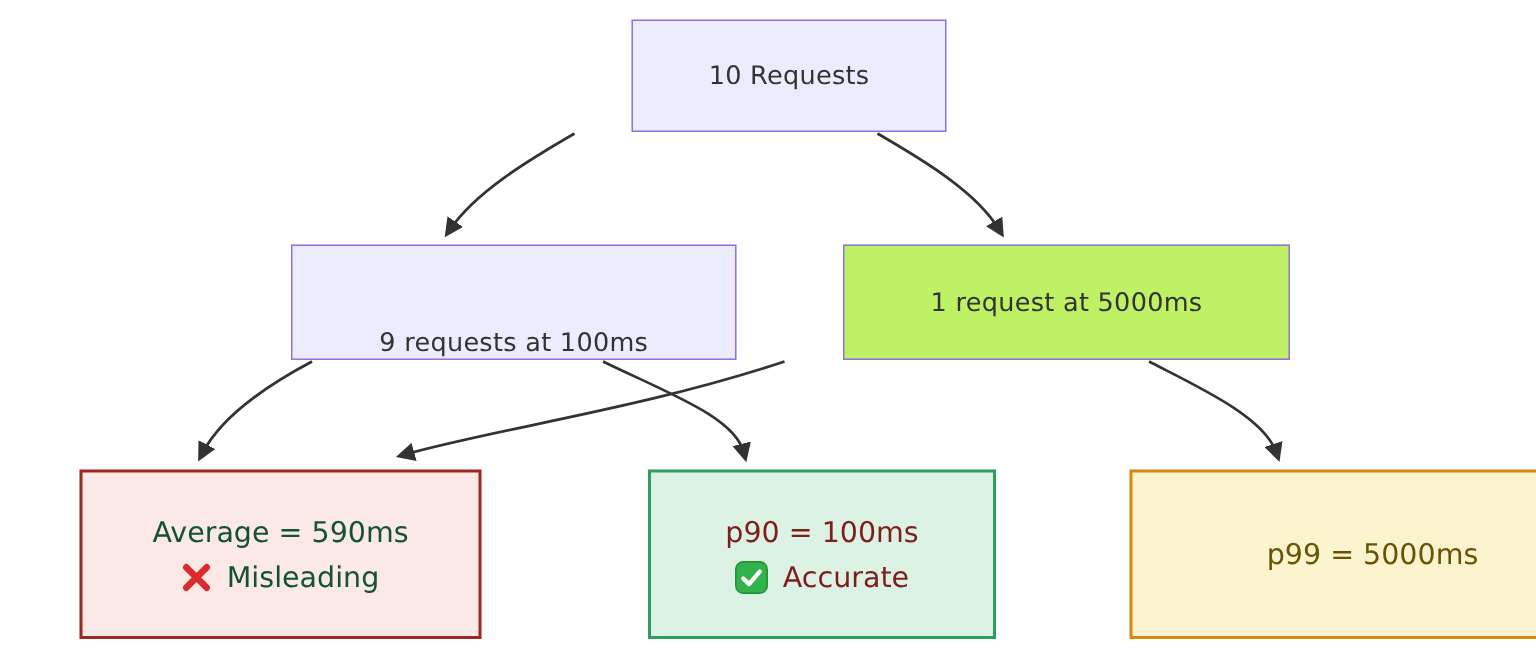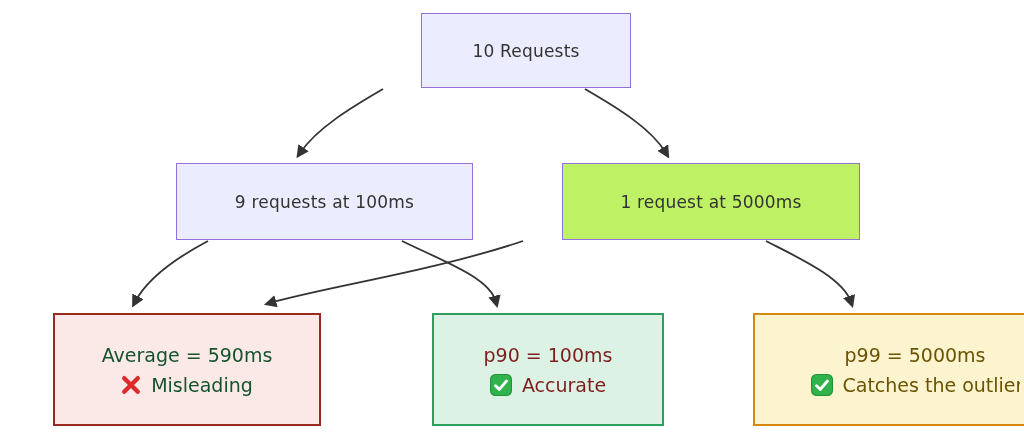--- a/index.html
+++ b/index.html
@@ -67,21 +67,21 @@
     <path d="M 208 241 C 174 259, 147 279, 135 302" fill="none" stroke-width="1.8" marker-end="url(#arrowhead)" style="stroke: rgb(51, 51, 51);"></path>
     <path d="M 402 241 C 445 262, 490 278, 496 302" fill="none" stroke-width="1.8" marker-end="url(#arrowhead)" style="stroke: rgb(51, 51, 51);"></path>
     <path d="M 523 241 C 430 272, 330 286, 270 303" fill="none" stroke-width="1.8" marker-end="url(#arrowhead)" style="stroke: rgb(51, 51, 51);"></path>
     <path d="M 766 241 C 799 258, 843 278, 851 302" fill="none" stroke-width="1.8" marker-end="url(#arrowhead)" style="stroke: rgb(51, 51, 51);"></path>
   </svg>
 
   <div class="node tier" style="left: 379px; top: 13px; width: 210px; height: 75px; background-color: rgb(236, 236, 255); border-color: rgb(147, 112, 219); color: rgb(51, 51, 51);">
     <span class="nowrap">10 Requests</span>
   </div>
 
-  <div class="node tier" style="left: 134px; top: 163px; width: 297px; height: 77px; background-color: rgb(236, 236, 255); border-color: rgb(147, 112, 219); color: rgb(51, 51, 51);">
+  <div class="node tier" style="left: 152px; top: 163px; width: 297px; height: 77px; background-color: rgb(236, 236, 255); border-color: rgb(147, 112, 219); color: rgb(51, 51, 51); justify-content: flex-end;">
     <span class="nowrap">9 requests at 100ms</span>
   </div>
 
   <div class="node tier" style="left: 520px; top: 163px; width: 298px; height: 77px; background-color: #bef264; border-color: rgb(147, 112, 219); color: rgb(51, 51, 51);">
     <span class="nowrap">1 request at 5000ms</span>
   </div>
 
   <div class="node result" style="left: 11px; top: 313px; width: 268px; height: 113px; background-color: rgb(251, 233, 231); border-color: rgb(154, 42, 33); color: #14532d;">
     <span class="nowrap">Average = 590ms</span>
     <span class="result-line2">
@@ -98,22 +98,15 @@
       <svg width="22" height="22" viewBox="0 0 20 20">
         <rect x="0.5" y="0.5" width="19" height="19" rx="4.5" style="fill: rgb(47, 179, 74); stroke: rgb(35, 147, 58);"></rect>
         <path d="M5 10.6 L8.5 14 L15 6.4" fill="none" stroke-width="2.6" stroke-linecap="round" stroke-linejoin="round" style="stroke: rgb(255, 255, 255);"></path>
       </svg>
       <span class="nowrap">Accurate</span>
     </span>
   </div>
 
   <div class="node result" style="left: 711px; top: 313px; width: 324px; height: 113px; background-color: rgb(252, 243, 207); border-color: rgb(214, 137, 16); color: rgb(107, 83, 4);">
     <span class="nowrap">p99 = 5000ms</span>
-    <span class="result-line2">
-      <svg width="22" height="22" viewBox="0 0 20 20">
-        <rect x="0.5" y="0.5" width="19" height="19" rx="4.5" style="fill: rgb(47, 179, 74); stroke: rgb(35, 147, 58);"></rect>
-        <path d="M5 10.6 L8.5 14 L15 6.4" fill="none" stroke-width="2.6" stroke-linecap="round" stroke-linejoin="round" style="stroke: rgb(255, 255, 255);"></path>
-      </svg>
-      <span class="clip-text">Catches the outlier</span>
-    </span>
   </div>
 
 </div>
 
 </body></html>

